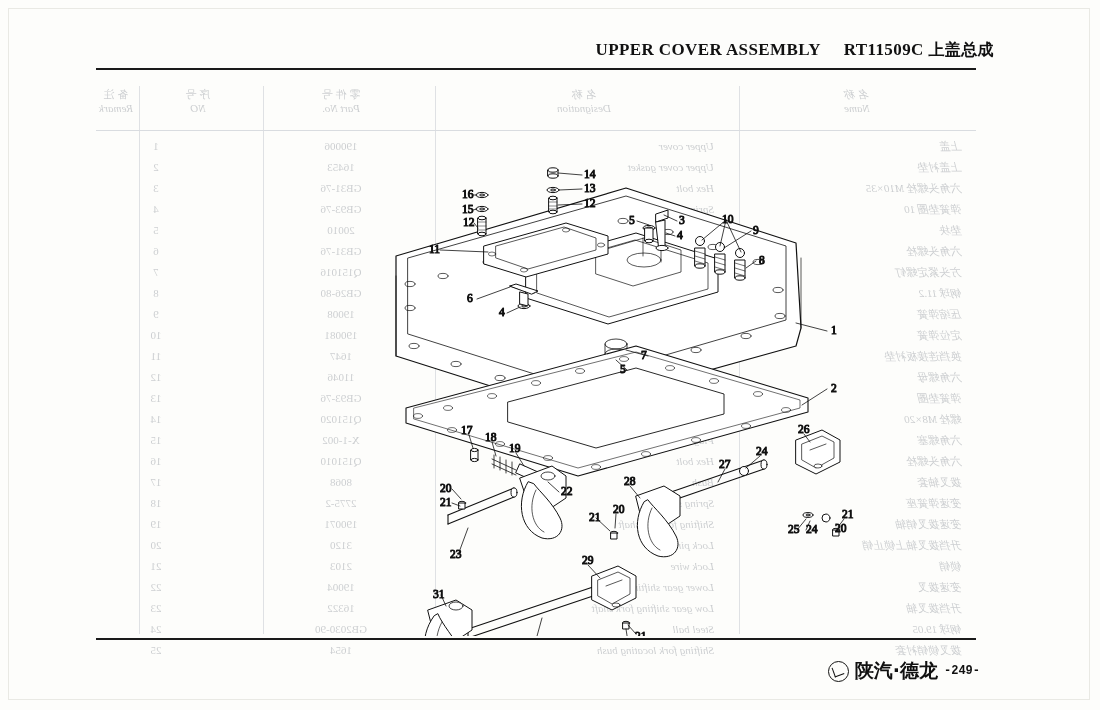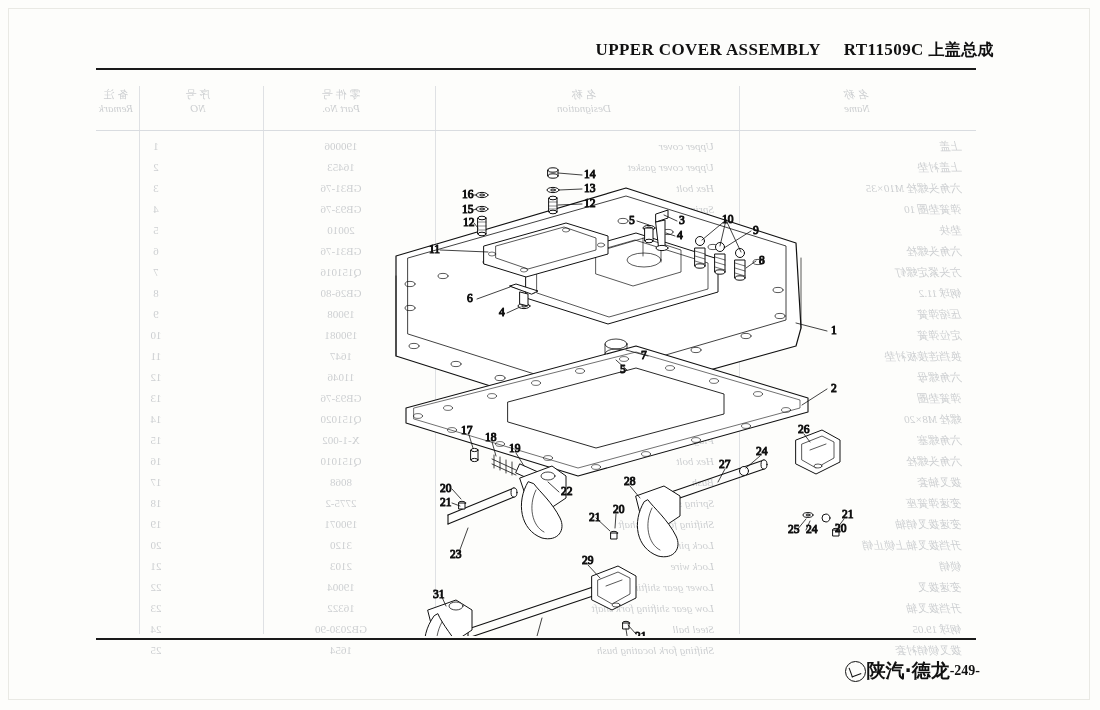--- a/index.html
+++ b/index.html
@@ -120,20 +120,21 @@
     text-shadow: 0 0 1px rgba(255,255,255,.8);
     user-select: none;
   }
 
   
   .footer {
     position: absolute;
     right: 120px; bottom: 26px;
     display: flex;
     align-items: center;
+    gap: 6px;
     font-size: 19px;
     font-weight: bold;
   }
   .footer .logo-circle {
     display: inline-block;
     width: 19px; height: 19px;
     border: 1.6px solid #111;
     border-radius: 50%;
     position: relative;
   }
@@ -144,22 +145,22 @@
     width: 9px; height: 9px;
     border-left: 1.6px solid #111;
     border-bottom: 1.6px solid #111;
     transform: rotate(-20deg);
   }
   .footer .brand {
     font-family: "DejaVu Sans", sans-serif;
     font-size: 19px;
   }
   .footer .pageno {
-    font-family: Liberation Serif, serif;
-    font-size: 14px;
+    font-family: Liberation Mono, monospace;
+    font-size: 12px;
   }
 
   .lbl {
     font-family: "Liberation Serif", serif;
     font-size: 11.5px;
     fill: #111;
   }
 </style>
 </head>
 <body>

